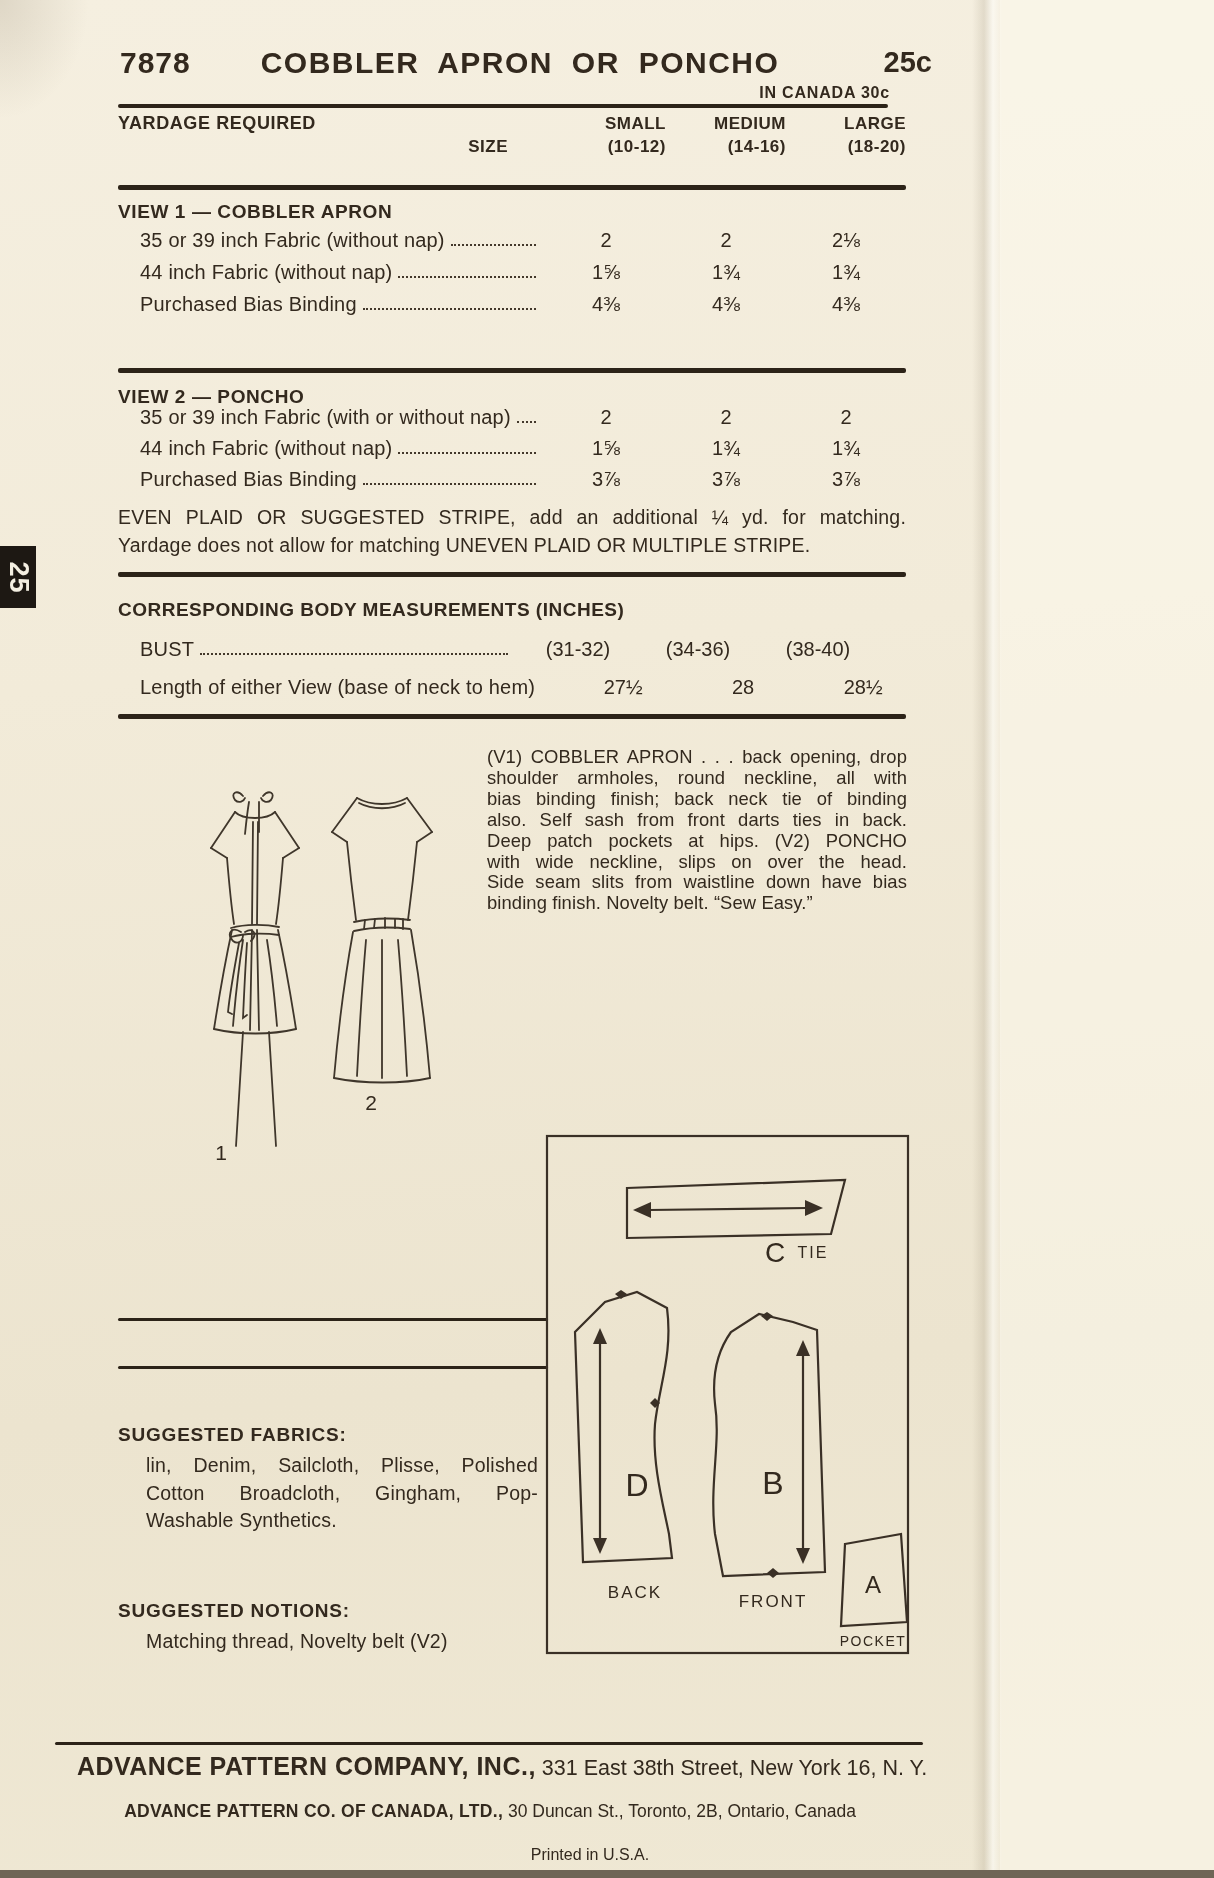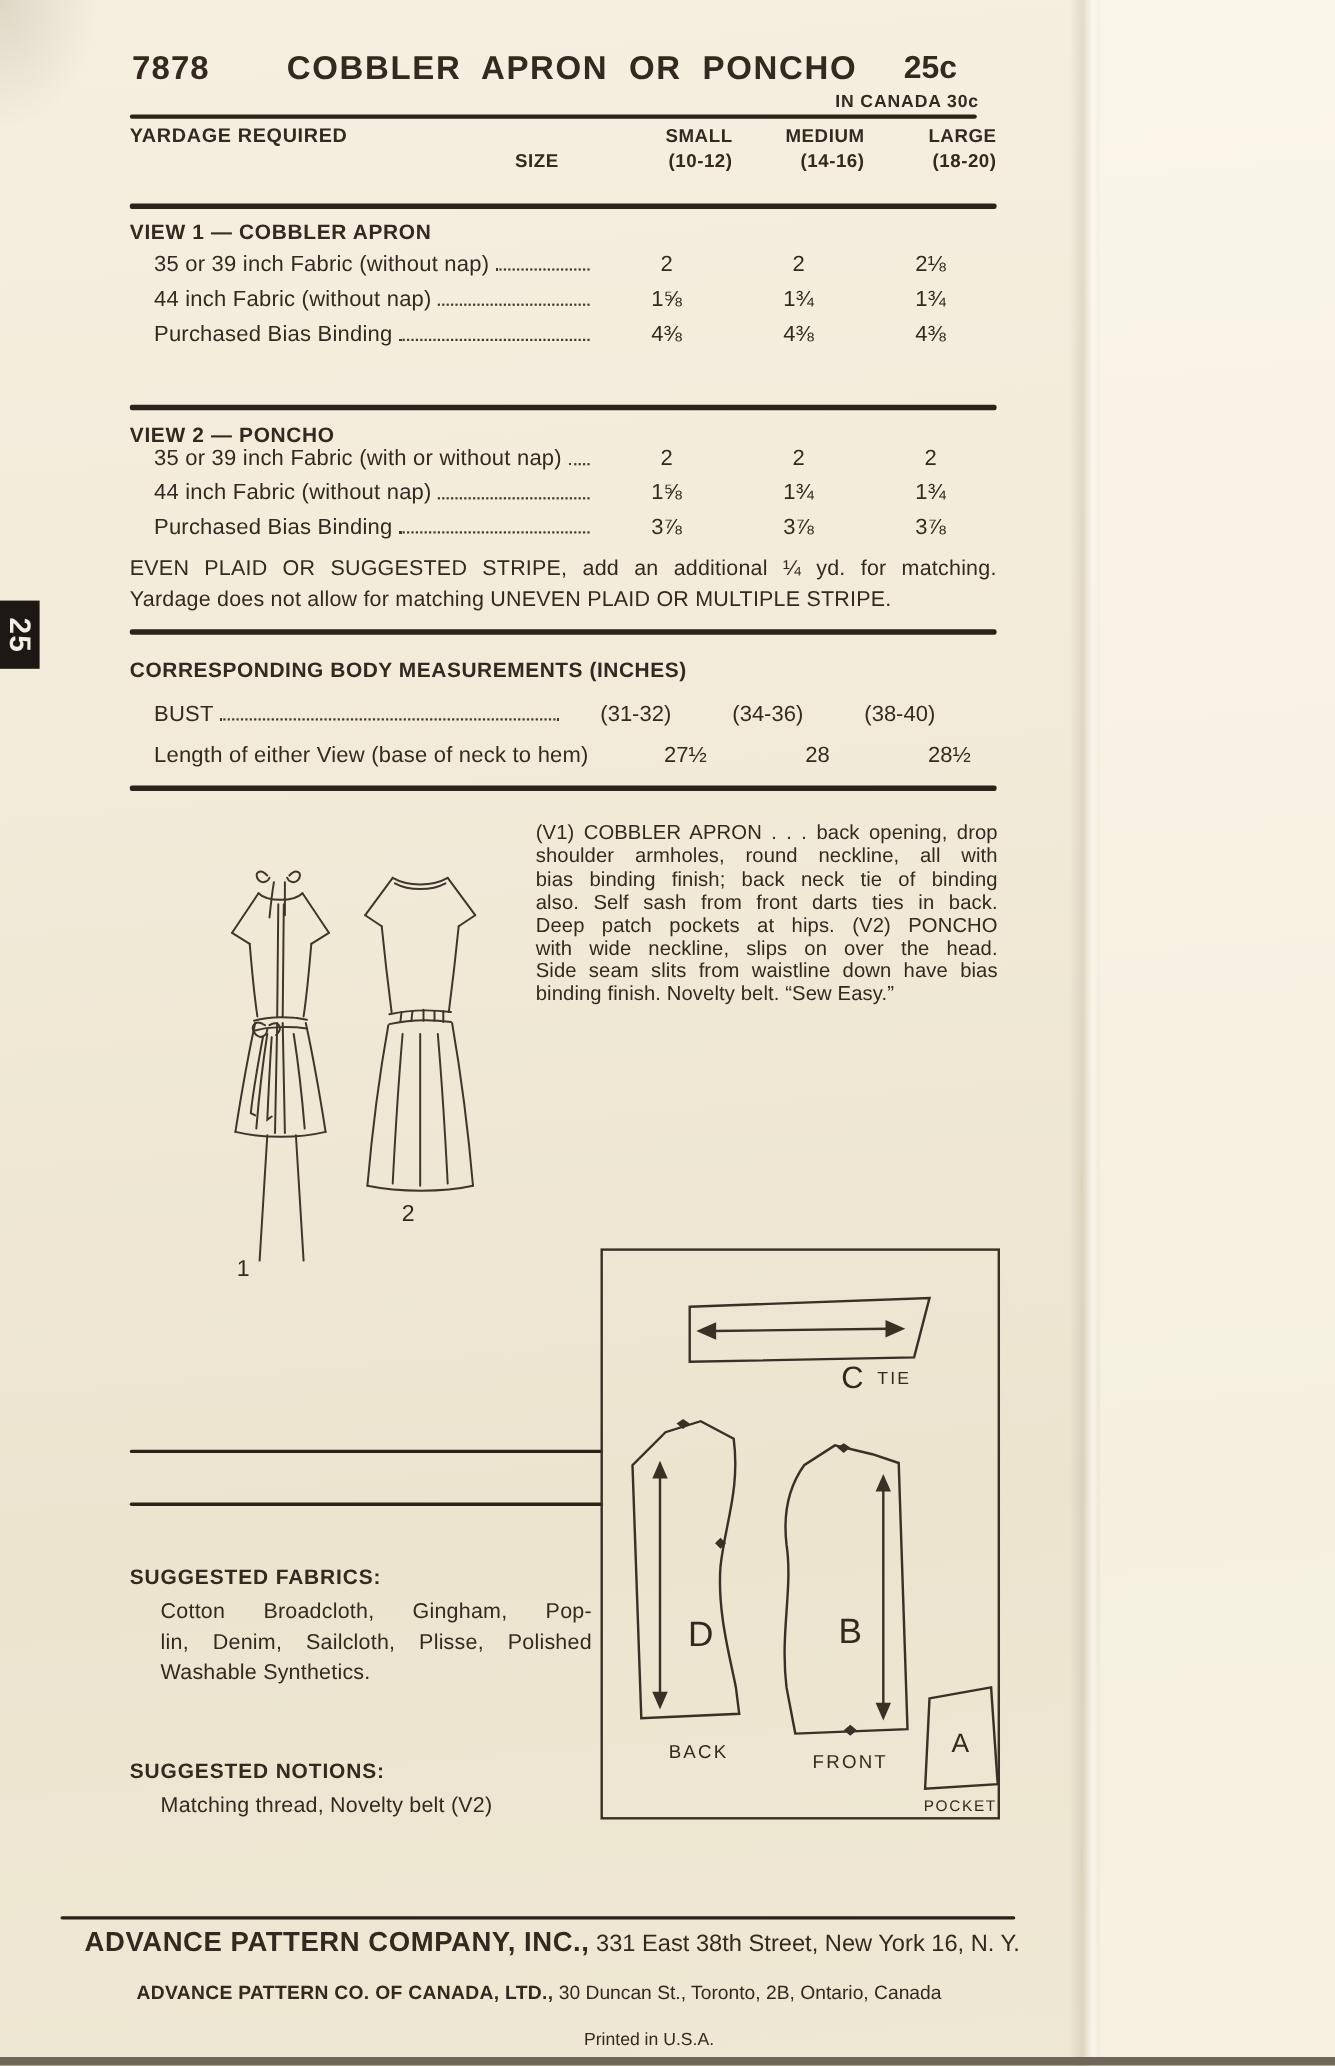--- a/index.html
+++ b/index.html
@@ -15,21 +15,21 @@
   .corner-shade{left:0;top:0;width:90px;height:120px;
     background:radial-gradient(ellipse at 0% 0%,rgba(120,105,80,0.18),rgba(0,0,0,0) 70%);}
   
   .tab25{left:0;top:546px;width:36px;height:62px;background:#1d1813;color:#f4efe2;
     display:flex;align-items:center;justify-content:center;}
   .tab25 span{transform:rotate(90deg);font-weight:bold;font-size:27px;letter-spacing:1px;}
   
   .pat-num{left:120px;top:46px;font-size:30px;font-weight:bold;letter-spacing:1px;}
   .title{left:240px;top:46px;width:560px;text-align:center;font-size:30px;font-weight:bold;
     letter-spacing:1.5px;word-spacing:9px;}
-  .price{left:770px;top:46px;width:100px;text-align:right;font-size:29px;font-weight:bold;}
+  .price{left:832px;top:46px;width:100px;text-align:right;font-size:29px;font-weight:bold;}
   .canada{left:690px;top:84px;width:200px;text-align:right;font-size:16px;font-weight:bold;letter-spacing:0.8px;}
   .rule{background:#2c2318;border-radius:2px;}
   
   .yhead{left:118px;width:788px;display:flex;align-items:baseline;}
   .yh-label{flex:1;font-weight:bold;font-size:18px;letter-spacing:0.6px;}
   .yh-size{flex:1;text-align:right;padding-right:38px;font-weight:bold;font-size:17px;letter-spacing:0.5px;}
   .ycol{width:120px;flex:none;text-align:right;font-weight:bold;font-size:17px;letter-spacing:0.5px;}
   .view-title{left:118px;font-size:19px;font-weight:bold;letter-spacing:0.6px;}
   .yrow{left:118px;width:788px;display:flex;align-items:baseline;font-size:20px;}
   .ylabel{white-space:nowrap;padding-left:22px;letter-spacing:0.2px;}
@@ -212,22 +212,22 @@
     </g>
     <text x="92" y="388" font-size="21" text-anchor="end">1</text>
     <text x="236" y="338" font-size="21" text-anchor="middle">2</text>
   </svg>
 
   <div class="abs rule seams-rule" style="top:1318px;"></div>
   <div class="abs rule seams-rule" style="top:1366px;"></div>
 
   <div class="abs sec-title" style="top:1424px;">SUGGESTED FABRICS:</div>
   <div class="abs fab">
+    <div class="jl">lin, Denim, Sailcloth, Plisse, Polished</div>
     <div class="jl">Cotton Broadcloth, Gingham, Pop-</div>
-    <div class="jl">lin, Denim, Sailcloth, Plisse, Polished</div>
     <div>Washable Synthetics.</div>
   </div>
 
   <div class="abs sec-title" style="top:1600px;">SUGGESTED NOTIONS:</div>
   <div class="abs notion-line">Matching thread, Novelty belt (V2)</div>
 
   <svg class="abs" style="left:545px;top:1134px;" width="365" height="521" viewBox="0 0 365 521">
     <g stroke="#3a3026" fill="none" stroke-width="2.2">
       <rect x="2" y="2" width="361" height="517"></rect>
 

